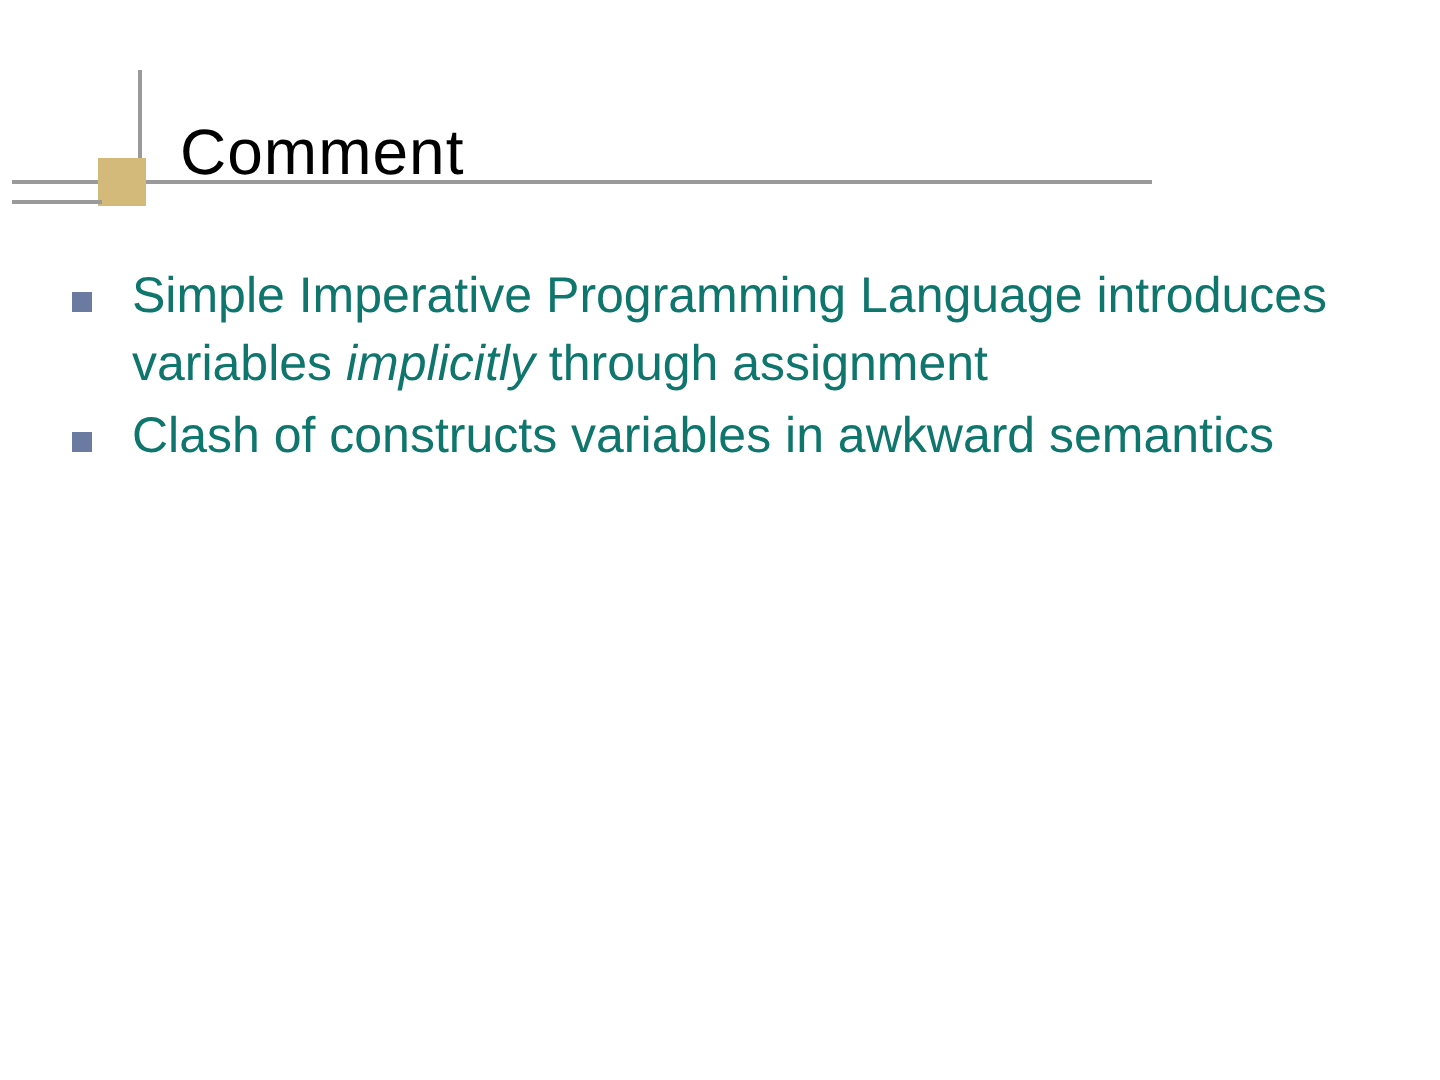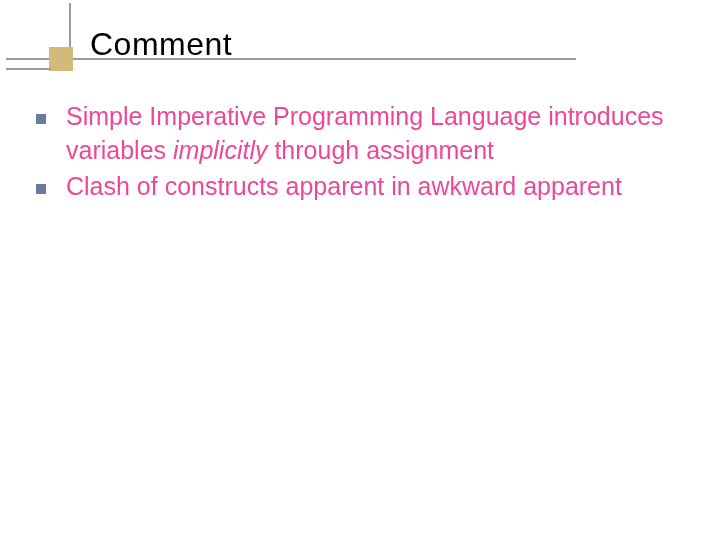--- a/index.html
+++ b/index.html
@@ -16,20 +16,21 @@
     position: relative;
     padding: 0;
   }
 
   
   .title-wrap {
     position: relative;
     padding-top: 26px;
     padding-left: 90px;
     height: 70px;
+    margin-top: 32px;
   }
   .title {
     font-size: 32px;
     font-weight: 400;
     color: #000000;
     letter-spacing: 0.5px;
   }
 
   
   .hline-long {
@@ -84,21 +85,21 @@
     height: 10px;
     background: #6b7aa1;
     margin-top: 14px;
     margin-right: 20px;
     margin-left: 6px;
   }
   .bullet-text {
     flex: 1 1 auto;
     font-size: 25px;
     line-height: 1.35;
-    color: #ec4899;
+    color: #0f766e;
   }
   .italic { font-style: italic; }
 
   
   .footer {
     position: absolute;
     bottom: 14px;
     left: 0;
     width: 100%;
     display: flex;
@@ -128,21 +129,21 @@
         <span class="bullet-icon"></span>
         <span class="bullet-text">
           <span>Simple Imperative Programming Language introduces variables </span><span class="italic">implicitly</span><span> through assignment</span>
         </span>
       </li>
 
 
       <li>
         <span class="bullet-icon"></span>
         <span class="bullet-text">
-          <span>Clash of constructs apparent in awkward apparent</span><span class="italic"></span><span></span>
+          <span>Clash of constructs variables in awkward semantics</span><span class="italic"></span><span></span>
         </span>
       </li>
 
     </ul>
   </div>
 
 
 </div>
 
 </body></html>

